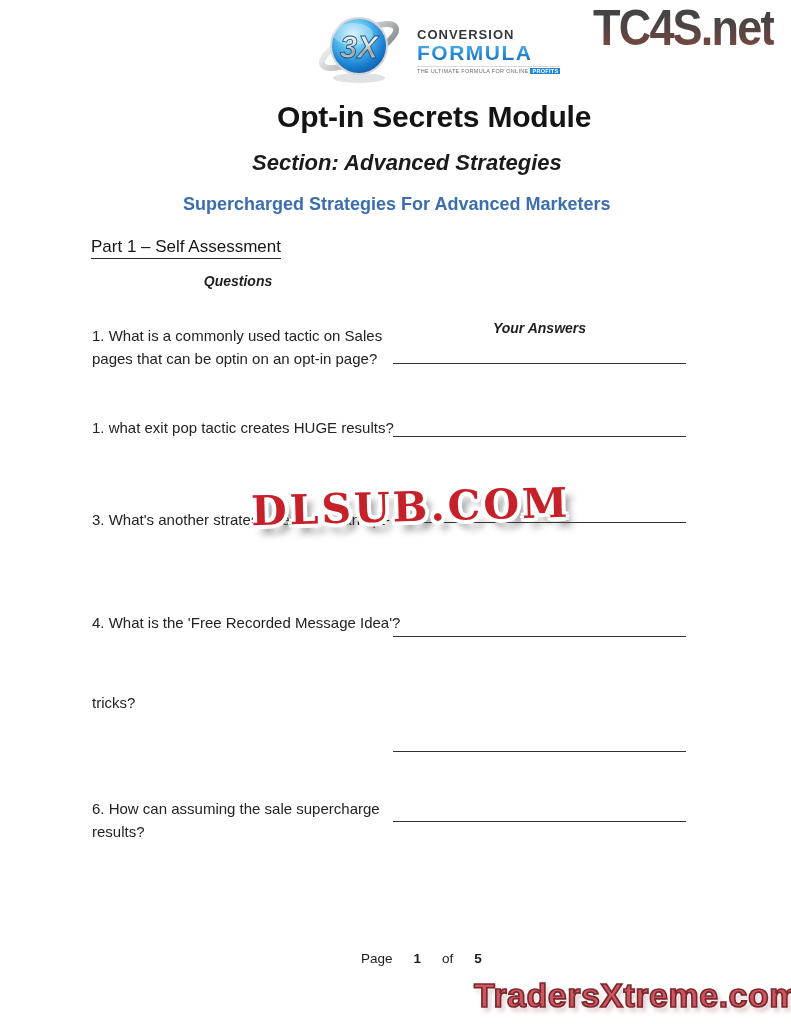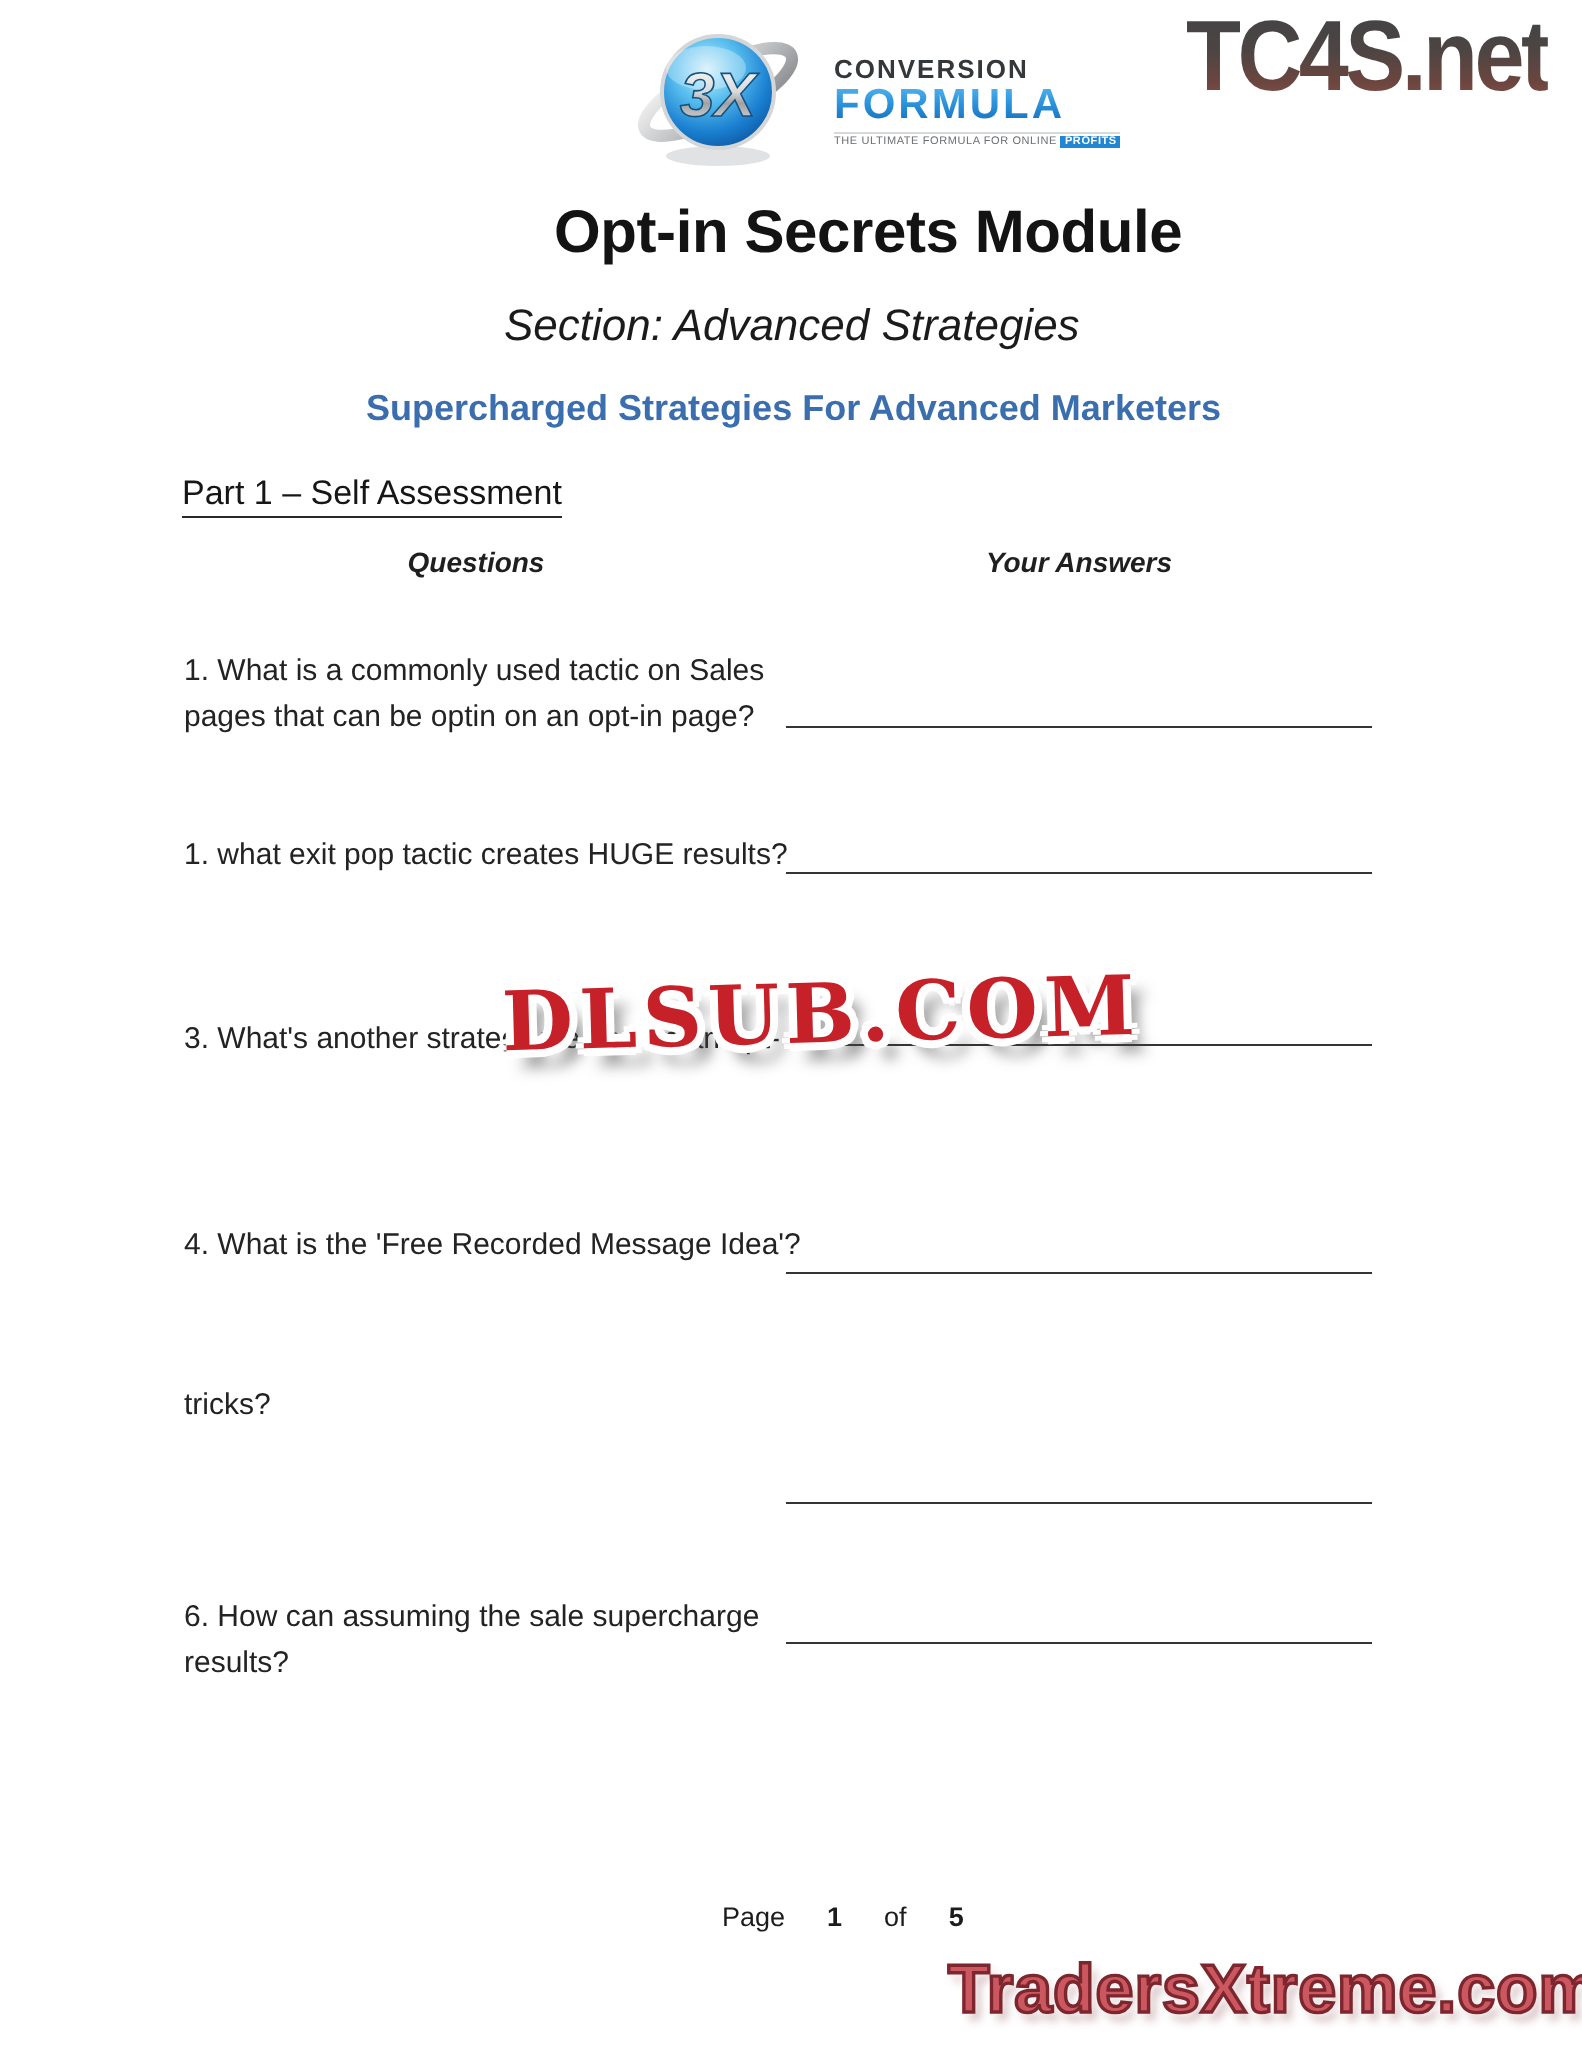--- a/index.html
+++ b/index.html
@@ -37,36 +37,36 @@
     -webkit-background-clip:text;background-clip:text;color:transparent;
     filter:blur(.35px);
   }
   
   .doc-title{
     position:absolute;left:277px;top:100px;margin:0;
     font-size:30px;font-weight:bold;color:#131313;letter-spacing:-.2px;white-space:nowrap;
   }
   .doc-section{
     position:absolute;left:252px;top:150px;
-    font-size:22px;font-weight:normal;font-style:italic;color:#1b1b1b;white-space:nowrap;
+    font-size:22px;font-weight:bold;font-style:italic;color:#1b1b1b;white-space:nowrap;
   }
   .doc-subtitle{
     position:absolute;left:183px;top:194px;
     font-size:18px;font-weight:bold;color:#3a6eae;white-space:nowrap;
   }
   .part-heading{
     position:absolute;left:91px;top:237px;font-size:17px;color:#161616;white-space:nowrap;
   }
   .part-heading span{border-bottom:1.5px solid #2a2a2a;padding-bottom:2px;}
   .col-header{
     position:absolute;top:273px;font-size:14px;font-weight:bold;font-style:italic;
     color:#1f1f1f;text-align:center;
   }
   .col-header.qcol{left:92px;width:292px;}
-  .col-header.acol{left:393px;width:293px;}
+  .col-header.acol{left:393px;width:293px;margin-top:47px;}
   
   .qtext{
     position:absolute;left:92px;width:330px;font-size:15px;line-height:23px;color:#232323;
   }
   .q1{top:324px;} .q2{top:416px;} .q3{top:508px;}
   .q4{top:611px;} .q5{top:691px;} .q6{top:797px;}
   .answer-line{
     position:absolute;left:393px;width:293px;height:0;border-bottom:1.5px solid #343434;
   }
   .al1{top:363px;} .al2{top:436px;} .al3{top:522px;}

